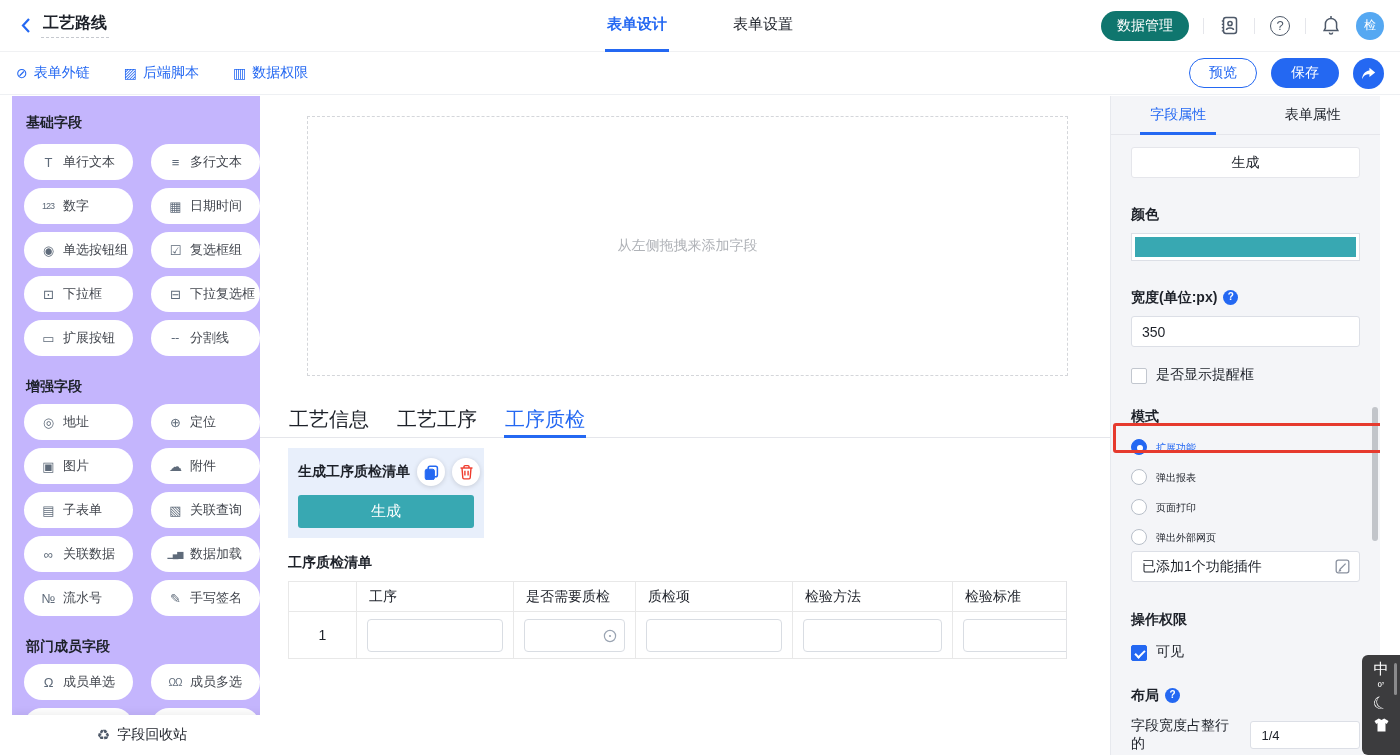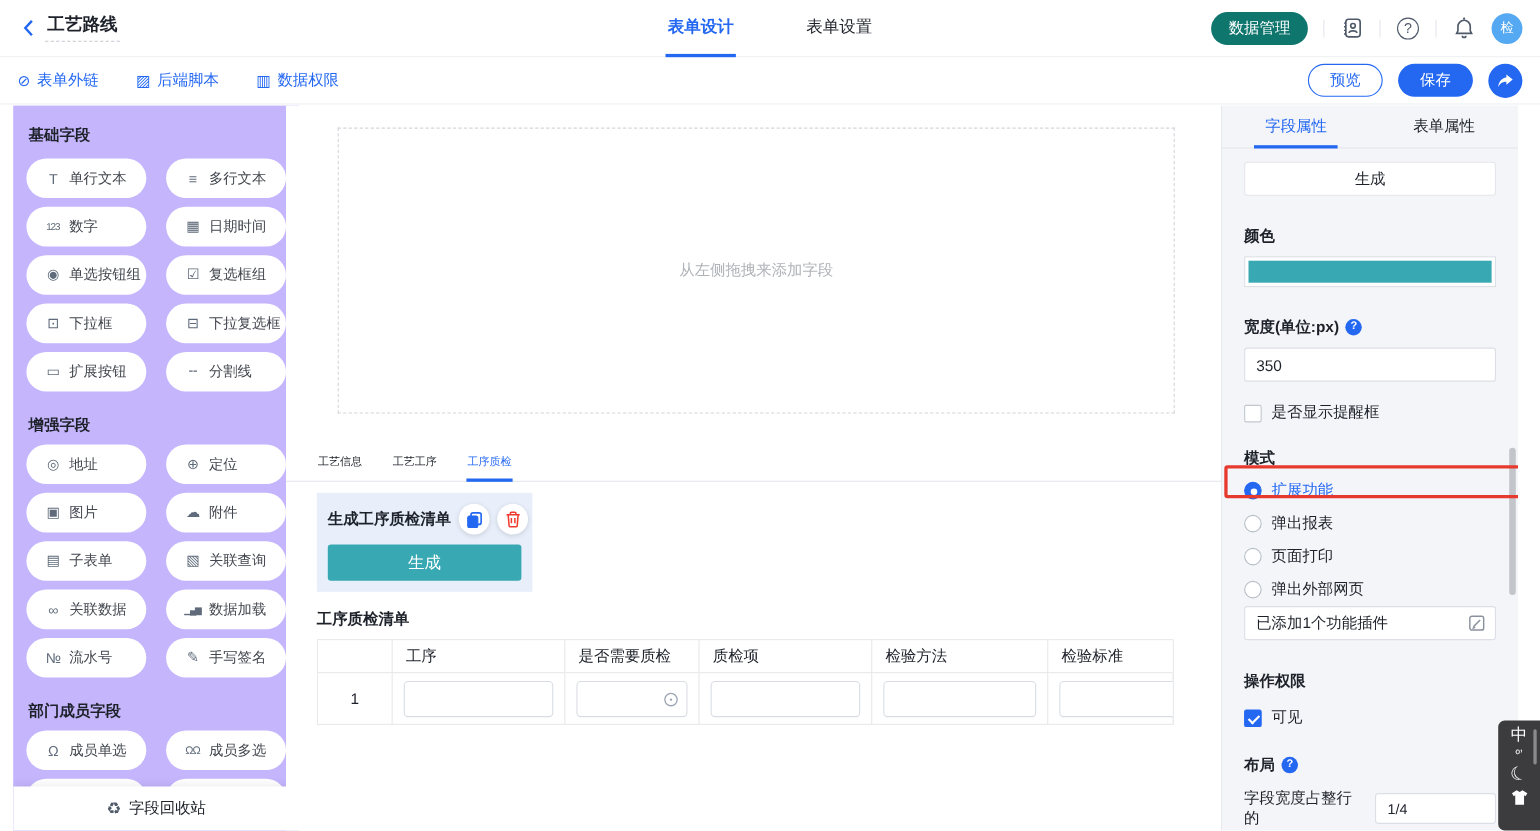--- a/index.html
+++ b/index.html
@@ -59,21 +59,21 @@
     gap:7px; font-size:14px; color:#1d2129; cursor:pointer; }
   .recycle-bar .g { color:#4e5969; font-size:15px; }
 
   
   .canvas { position:absolute; top:96px; left:260px; width:850px; height:659px; background:#fff; overflow:hidden; }
   .dropzone { margin:20px 0 0 47px; width:761px; height:260px; border:1px dashed #d4d6da;
     display:flex; align-items:center; justify-content:center; }
   .dropzone span { color:#b0b3b8; font-size:14px; }
   .ctabs { margin-top:28px; height:34px; display:flex; gap:26px; padding-left:28px;
     border-bottom:1px solid #e5e6eb; }
-  .ctab { font-size:10px; display:flex; align-items:center; border-bottom:3px solid transparent;
+  .ctab { font-size:20px; display:flex; align-items:center; border-bottom:3px solid transparent;
     margin-bottom:-1px; cursor:pointer; padding:0 1px; }
   .ctab.active { color:#2468f2; border-bottom-color:#2468f2; }
   .sel-block { margin:10px 0 0 28px; width:196px; background:#e8effb; padding:10px; }
   .sel-head { display:flex; align-items:center; gap:7px; }
   .sel-head .lbl { font-size:14px; font-weight:bold; white-space:nowrap; }
   .mini-circle { width:28px; height:28px; border-radius:50%; background:#fff; flex:none;
     box-shadow:0 1px 5px rgba(0,0,0,.15); display:flex; align-items:center; justify-content:center; cursor:pointer; }
   .teal-btn { margin-top:9px; height:33px; background:#38a8b2; border-radius:3px; color:#fff;
     font-size:15px; display:flex; align-items:center; justify-content:center; cursor:pointer; }
   .tbl-title { margin:16px 0 0 28px; font-size:14px; font-weight:bold; }
@@ -108,21 +108,21 @@
   .swatch .fill { width:100%; height:100%; background:#38a8b2; }
   .pinput { margin-top:9px; width:100%; height:31px; background:#fff; border:1px solid #dcdfe6;
     border-radius:3px; font-size:14px; padding:0 10px; color:#1d2129; outline:none;
     font-family:"Liberation Sans","DejaVu Sans",sans-serif; }
   .check-row { margin-top:19px; display:flex; align-items:flex-end; gap:9px; font-size:14px; }
   .cbox { width:16px; height:16px; border:1px solid #c2c7cf; border-radius:2px; background:#fff;
     flex:none; cursor:pointer; }
   .cbox.checked { background:#2468f2; border-color:#2468f2; position:relative; }
   .cbox.checked::after { content:""; position:absolute; left:5px; top:2px; width:4px; height:8px;
     border:solid #fff; border-width:0 2px 2px 0; transform:rotate(45deg); }
-  .radio-row { margin-top:12px; height:18px; display:flex; align-items:center; gap:9px; font-size:14px; }
+  .radio-row { margin-top:12px; height:18px; display:flex; align-items:flex-end; gap:9px; font-size:10px; }
   .radio-row.first { margin-top:11px; }
   .rdo { width:16px; height:16px; border-radius:50%; border:1px solid #b8bfc9; background:#fff;
     flex:none; cursor:pointer; }
   .rdo.sel { border:1px solid #2468f2; background:#2468f2; position:relative; }
   .rdo.sel::after { content:""; position:absolute; left:5px; top:5px; width:6px; height:6px;
     border-radius:50%; background:#fff; }
   .radio-row.sel-row span.rlabel { color:#2468f2; }
   .plugin-box { margin-top:6px; height:31px; background:#fff; border:1px solid #dcdfe6; border-radius:3px;
     display:flex; align-items:center; font-size:14px; padding:0 9px 0 10px; cursor:pointer; }
   .plugin-box .txt { flex:1; }

